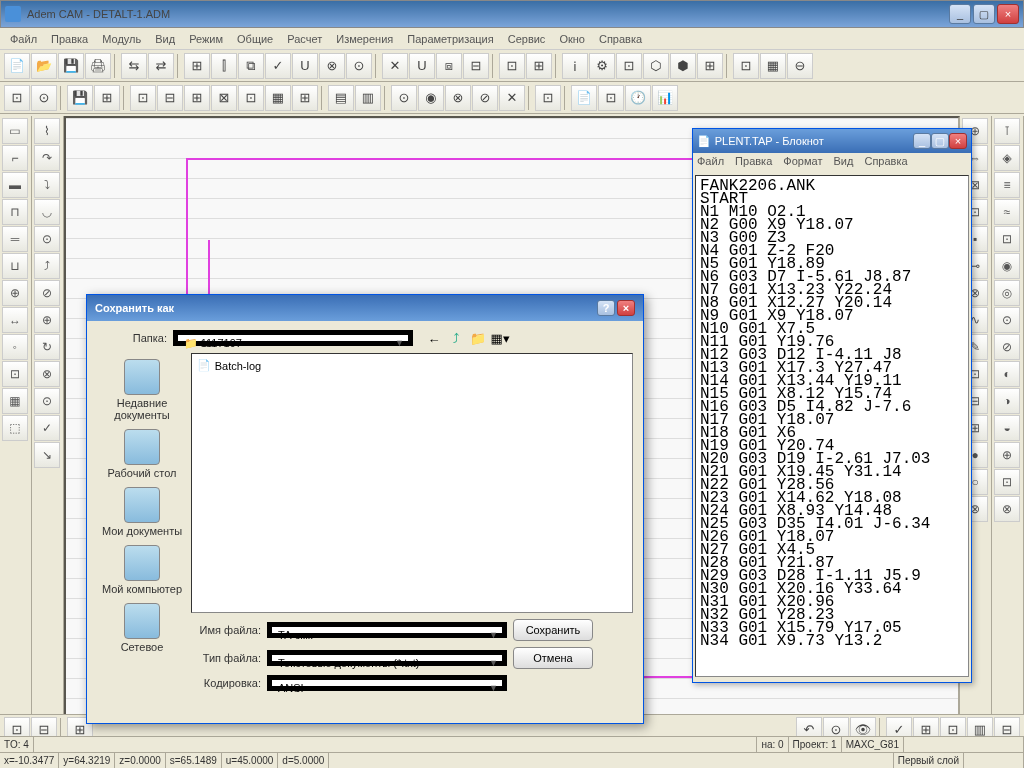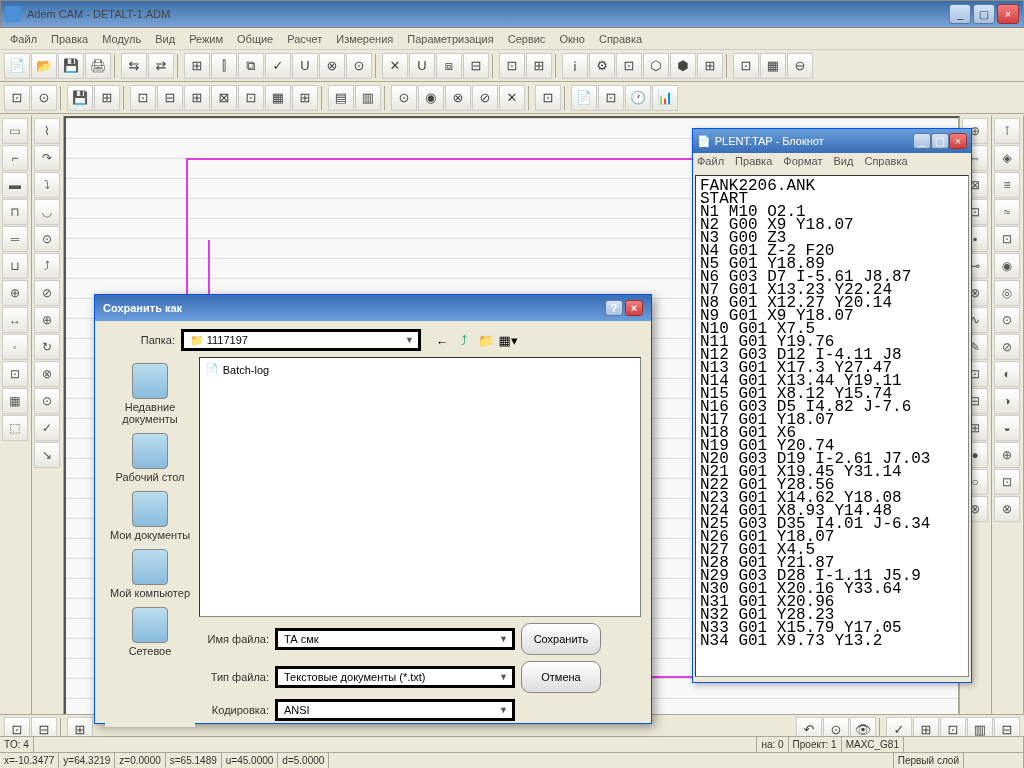--- a/index.html
+++ b/index.html
@@ -31,36 +31,36 @@
 .status-cell { padding:2px 4px; border-right:1px solid #aca899; font-size:10px; color:#333; display:flex;align-items:center; }
 .status-row { display:flex; width:100%; }
 
 
 .notepad { position:absolute; top:128px; left:692px; width:280px; height:555px; background:#ece9d8; border:1px solid #0054e3; box-shadow:2px 2px 6px rgba(0,0,0,0.3); z-index:5; }
 .np-title { height:24px; background: linear-gradient(#6a9edb,#3a6eb5); display:flex; align-items:center; padding:0 4px; color:#fff; }
 .np-content { background:#fff; margin:2px; border:1px inset #888; height:502px; padding:4px; font-family: 'Courier New', monospace; font-size:16px; white-space:pre; overflow:hidden; color:#000; line-height:13px; }
 .np-menu { height:20px; padding:2px 4px; color:#555; }
 
 
-.savedlg { position:absolute; top:294px; left:86px; width:558px; height:430px; background:#ece9d8; border:1px solid #0054e3; box-shadow:3px 3px 10px rgba(0,0,0,0.4); z-index:10;margin-left:8px; }
+.savedlg { position:absolute; top:294px; left:86px; width:558px; height:430px; background:#ece9d8; border:1px solid #0054e3; box-shadow:3px 3px 10px rgba(0,0,0,0.4); z-index:10; }
 .sd-title { height:26px; background: linear-gradient(#3a6eb5,#6a9edb); color:#fff; padding:4px 8px; font-weight:bold; display:flex; align-items:center; }
 .sd-title .spacer { flex:1; }
 .sd-body { padding: 8px 10px; }
 .sd-row { display:flex; align-items:center; margin-bottom:6px; gap:6px; }
 .sd-row label { width:70px; text-align:right; color:#333; }
-.sd-combo { flex:1; height:22px; border:3px solid #000000; background:#fff; padding:2px 20px 2px 6px; position:relative; }
+.sd-combo { flex:1; height:16px; border:5px solid #000000; background:#fff; padding:2px 20px 2px 6px; position:relative; }
 .sd-combo::after { content:'▼'; position:absolute; right:4px; top:3px; font-size:9px; color:#555; }
 .sd-sidebar { width:90px; background:#ece9d8; display:flex; flex-direction:column; align-items:center; gap:8px; padding:6px 2px; }
 .sd-place { display:flex; flex-direction:column; align-items:center; gap:2px; font-size:10px; text-align:center; color:#333; cursor:default; }
 .sd-place .ic { width:36px; height:36px; background:linear-gradient(#bde,#8bd); border-radius:4px; border:1px solid #888; }
 .sd-filelist { flex:1; background:#fff; border:1px inset #888; height:260px; padding:4px; }
 .sd-file { display:flex; align-items:center; gap:4px; padding:1px; }
 .sd-main { display:flex; gap:4px; }
 .sd-bottom { margin-top:6px; }
-.sd-btn { width:80px; height:32px; border:1px solid #888; background:linear-gradient(#fff,#ddd); border-radius:9px; }
+.sd-btn { width:80px; height:22px; border:1px solid #888; background:linear-gradient(#fff,#ddd); border-radius:4px; }
 
 .tb-icons { display:flex; gap:4px; margin-left:6px; }
 .tb-icons .ic { width:18px; height:18px; display:flex;align-items:center;justify-content:center; font-size:13px; }
 </style>
 </head>
 <body>
 
 <div class="titlebar">
   <div class="icon"></div>
   <div class="caption">Adem CAM - DETALT-1.ADM</div>

